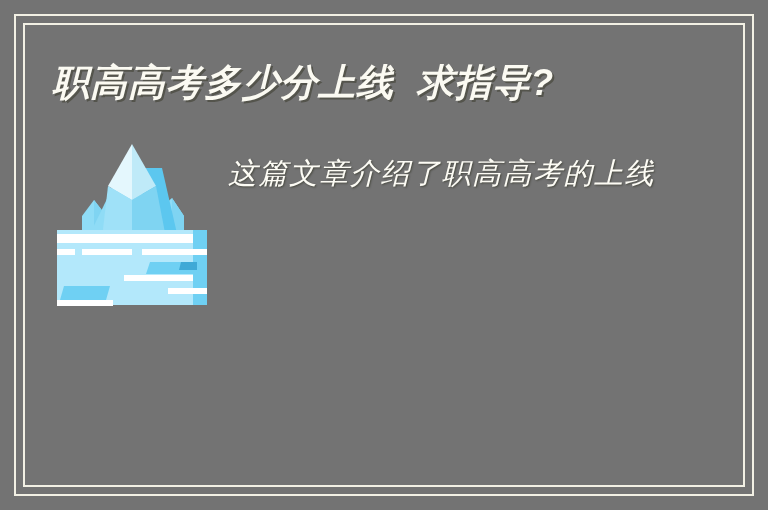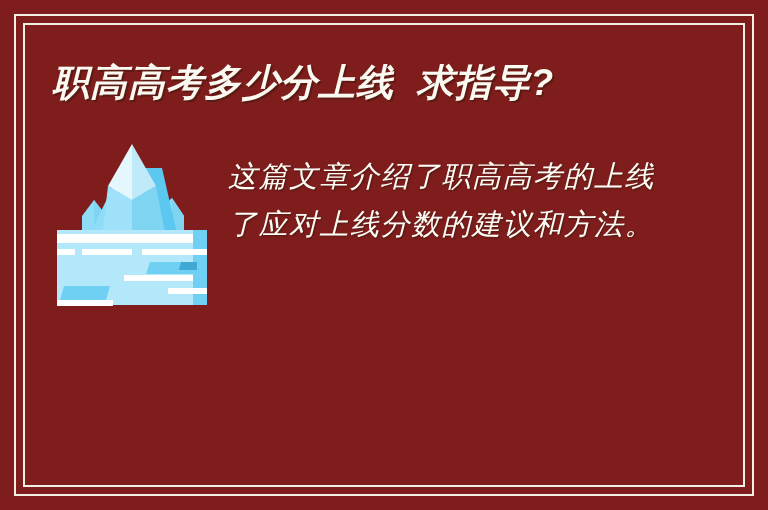--- a/index.html
+++ b/index.html
@@ -10,21 +10,21 @@
     width: 768px;
     height: 510px;
     overflow: hidden;
     font-family: "Liberation Sans", sans-serif;
   }
 
   #poster {
     position: relative;
     width: 768px;
     height: 510px;
-    background: #7f1d1d;
+    background: #737373;
     overflow: hidden;
   }
 
   
   .frame-outer {
     position: absolute;
     left: 14px;
     top: 14px;
     right: 14px;
     bottom: 14px;
@@ -76,21 +76,21 @@
 
   
   .body-copy {
     position: absolute;
     left: 228px;
     top: 152px;
     width: 420px;
   }
   .body-line {
     color: #fdfcf5;
-    font-family: Liberation Serif, serif;
+    font-family: Liberation Mono, monospace;
     font-size: 29px;
     font-style: italic;
     font-weight: 500;
     line-height: 48px;
     letter-spacing: 1.5px;
     white-space: pre;
     text-shadow: 1px 1px 2px rgba(20,22,3,0.45);
   }
 </style>
 </head>
@@ -139,16 +139,15 @@
       <rect x="74" y="137" width="69" height="6" fill="#ffffff"></rect>
 
       <polygon points="14,148 60,148 56,162 10,162" fill="#6fd0f3"></polygon>
       <rect x="118" y="150" width="39" height="6" fill="#ffffff"></rect>
       <rect x="7" y="162" width="56" height="6" fill="#ffffff"></rect>
     </svg>
   </div>
 
   <div class="body-copy">
     <div class="body-line">这篇文章介绍了职高高考的上线</div>
-    <div class="body-line">了应对上线分数的建议和方法。</div>
   </div>
 
 </div>
 
 </body></html>

